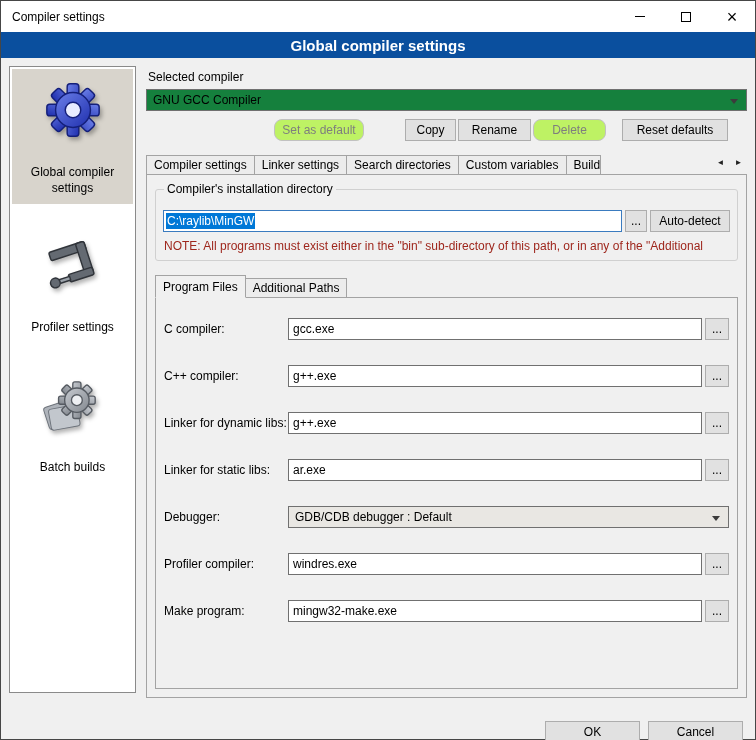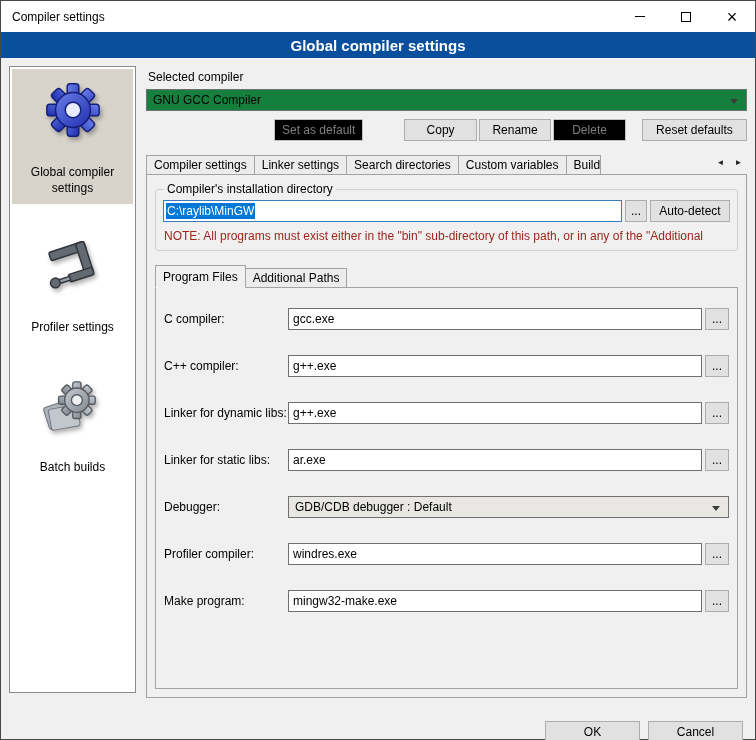--- a/index.html
+++ b/index.html
@@ -29,39 +29,39 @@
   .side-label{text-align:center;line-height:1.3;}
 
   
   .main{flex:1;display:flex;flex-direction:column;min-width:0;}
   .sel-label{margin:4px 0 5px 2px;}
   .combo{height:22px;border:1px solid #707070;background:#15803d;display:flex;align-items:center;padding:0 22px 0 6px;position:relative;cursor:default;}
   .combo-arrow{position:absolute;right:8px;top:9px;width:0;height:0;border-left:4px solid transparent;border-right:4px solid transparent;border-top:5px solid #3c3c3c;}
 
   .btnrow{display:flex;margin-top:8px;height:22px;flex:0 0 auto;}
   .btn{height:22px;background:#e1e1e1;border:1px solid #adadad;font:inherit;padding:0 4px;cursor:default;color:#000;}
-  .btn:disabled{background:#000000;border-color:#c1c1c1;color:#7e7e7e;}
+  .btn:disabled{background:#bef264;border-color:#c1c1c1;color:#7e7e7e;border-radius:8px;}
   .b-setdef{width:90px;margin-left:128px;}
-  .b-copy{width:73px;margin-left:41px;}
+  .b-copy{width:51px;margin-left:41px;}
   .b-rename{width:73px;margin-left:2px;}
   .b-delete{width:73px;margin-left:2px;}
   .b-reset{width:106px;margin-left:16px;}
 
   
   .tabs{display:flex;align-items:flex-end;margin-top:14px;position:relative;z-index:2;flex:0 0 auto;}
   .tab{height:20px;display:flex;align-items:center;padding:0 7px;background:#ececec;border:1px solid #a3a3a3;margin-right:-1px;white-space:nowrap;cursor:pointer;}
   .tab.active{height:23px;background:#f0f0f0;border-bottom:1px solid #f0f0f0;z-index:3;}
   .tab.clipped{max-width:38px;overflow:hidden;padding-right:0;}
   .tab-scroll{margin-left:auto;display:flex;gap:1px;align-self:flex-start;}
   .tscroll{width:17px;height:16px;border:none;background:#f0f0f0;font-size:8px;line-height:1;padding:0;cursor:pointer;color:#222;}
 
   .tabpanel{flex:1;border:1px solid #a3a3a3;margin-top:-1px;padding:10px 8px 8px;display:flex;flex-direction:column;min-height:0;background:#f0f0f0;}
 
   
-  .groupbox{position:relative;border:1px solid #d0d0d0;border-radius:3px;padding:10px 7px 5px;margin-top:4px;flex:0 0 auto;}
+  .groupbox{position:relative;border:1px solid #d0d0d0;border-radius:3px;padding:20px 7px 5px;margin-top:4px;flex:0 0 auto;}
   .gb-title{position:absolute;top:-8px;left:8px;background:#f0f0f0;padding:0 3px;}
   .dir-row{display:flex;}
   .dir-input{flex:1;height:22px;border:1px solid #3a7bbf;background:#fff;display:flex;align-items:center;padding:0 2px;overflow:hidden;cursor:text;}
   .dir-sel{background:#0078d7;color:#fff;padding:1px 1px;white-space:pre;}
   .b-browse-dir{width:22px;margin-left:3px;}
   .b-autodetect{width:80px;margin-left:3px;}
   .note{color:#9e261c;margin:7px 1px 2px;white-space:nowrap;overflow:hidden;}
 
   
   .subtabs{display:flex;align-items:flex-end;margin-top:14px;position:relative;z-index:2;flex:0 0 auto;}

